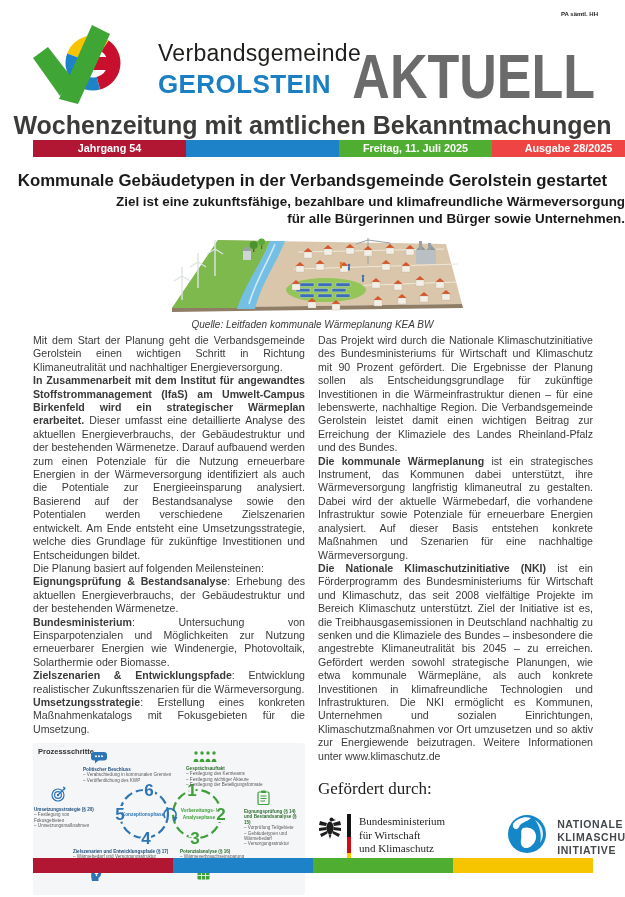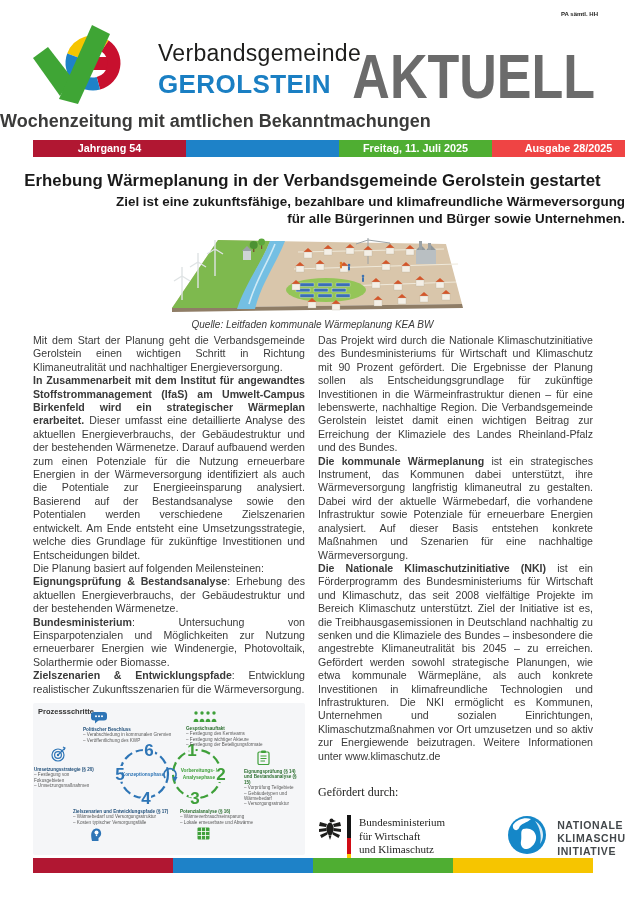--- a/index.html
+++ b/index.html
@@ -8,22 +8,22 @@
           font-family:"Liberation Sans",sans-serif; color:#3a3a3a; overflow:hidden; }
 
   
   .postal { position:absolute; top:11px; right:27px; font-size:6px; font-weight:bold; color:#1d1d1b; }
   .logo { position:absolute; left:33px; top:25px; }
   .brand { position:absolute; left:158px; top:40px; }
   .brand-line1 { font-size:23px; color:#1d1d1b; letter-spacing:.3px; }
   .brand-line2 { font-size:26px; font-weight:bold; color:#1a7fc3; letter-spacing:.4px; margin-top:2px; }
   .aktuell { position:absolute; top:39px; right:30px; font-size:52px; font-weight:bold;
              color:#6b6b6b; letter-spacing:0; transform:scale(1.0,1.22); transform-origin:right top; }
-  .tagline { position:absolute; top:111px; left:0; width:100%; text-align:left;
-             font-size:18px; font-weight:bold; color:#3b3b3a; }
+  .tagline { position:absolute; top:111px; left:0; width:100%; text-align:center;
+             font-size:25px; font-weight:bold; color:#3b3b3a; }
   .infobar { position:absolute; left:33px; top:140px; width:612px; height:17px; display:flex; }
   .infobar .seg { flex:1 1 25%; color:#fff; font-size:10.8px; font-weight:bold;
                   line-height:17px; text-align:center; }
 
   
   .headline { position:absolute; top:171px; left:0; width:100%; text-align:center;
               font-size:16.8px; font-weight:bold; color:#1a1a1a; }
   .subheadline { position:absolute; top:194px; left:0; width:100%; text-align:right;
                  font-size:13.4px; font-weight:bold; color:#1a1a1a; line-height:16.5px; }
   .subheadline span { display:block; }
@@ -52,21 +52,21 @@
   .step { position:absolute; transform:scale(.72); transform-origin:0 0;
           font-size:6.4px; line-height:7.4px; color:#5a5a5a; }
   .step .step-title { font-weight:bold; }
   .step.blue .step-title { color:#1f4e79; }
   .step.green .step-title { color:#2e7031; }
   .step ul { list-style:none; }
   .step li::before { content:"–\00a0"; }
   .dicon { position:absolute; }
 
   
-  .funding-heading { margin-top:22px; font-family:"Liberation Serif",serif; font-size:12px; color:#1d1d1b; }
+  .funding-heading { margin-top:16px; font-family:"Liberation Serif",serif; font-size:17px; color:#1d1d1b; }
   .logos { display:flex; align-items:flex-start; margin-top:15px; }
   .bmwk { display:flex; }
   .flag-stripe { width:4px; height:58px; margin:0 8px 0 5px;
                  background:linear-gradient(#141414 0 40%, #d00c15 40% 68%, #ffcc00 68% 100%); }
   .bmwk-text { font-family:"Liberation Serif",serif; font-size:11px; line-height:13.5px; color:#1d1d1b; padding-top:1px; }
   .nki { display:flex; margin-left:62px; }
   .nki-text { margin-left:10px; font-size:10.5px; font-weight:bold; letter-spacing:.6px;
               color:#43484b; line-height:13px; padding-top:4px; }
   .funding-note { margin-top:26px; font-family:"Liberation Serif",serif; font-size:11.5px;
                   line-height:14px; color:#1d1d1b; }
@@ -98,21 +98,21 @@
   <div class="aktuell">AKTUELL</div>
   <div class="tagline">Wochenzeitung mit amtlichen Bekanntmachungen</div>
 
   <div class="infobar">
     <div class="seg" style="background: rgb(177, 23, 50);">Jahrgang 54</div>
     <div class="seg" style="background: rgb(30, 130, 200);"></div>
     <div class="seg" style="background: rgb(79, 174, 50);">Freitag, 11. Juli 2025</div>
     <div class="seg" style="background: #ef4444;">Ausgabe 28/2025</div>
   </div>
 
-  <h1 class="headline">Erhebung Wärmeplanung in der Verbandsgemeinde Gerolstein gestartet</h1>
+  <h1 class="headline">Kommunale Gebäudetypen in der Verbandsgemeinde Gerolstein gestartet</h1>
   <div class="subheadline">
     <span>Ziel ist eine zukunftsfähige, bezahlbare und klimafreundliche Wärmeversorgung</span>
     <span>für alle Bürgerinnen und Bürger sowie Unternehmen.</span>
   </div>
 
   <svg class="hero" width="312" height="80" viewBox="0 0 312 80">
     <style>
       .hb { fill:#f4efe6; stroke:#b7ad9c; stroke-width:.3; }
       .hr { fill:#d4562a; }
     </style>
@@ -261,20 +261,21 @@
   </svg>
   <div class="hero-caption">Quelle: Leitfaden kommunale Wärmeplanung KEA BW</div>
 
   <div class="col col-left">
     <p>Mit dem Start der Planung geht die Verbandsgemeinde Gerolstein einen wichtigen Schritt in Richtung Klimaneutralität und nachhaltiger Energieversorgung.</p>
     <p><b>In Zusammenarbeit mit dem Institut für angewandtes Stoffstrommanagement (IfaS) am Umwelt-Campus Birkenfeld wird ein strategischer Wärmeplan erarbeitet.</b> Dieser umfasst eine detaillierte Analyse des aktuellen Energieverbrauchs, der Gebäudestruktur und der bestehenden Wärmenetze. Darauf aufbauend werden zum einen Potenziale für die Nutzung erneuerbare Energien in der Wärmeversorgung identifiziert als auch die Potentiale zur Energieeinsparung analysiert. Basierend auf der Bestandsanalyse sowie den Potentialen werden verschiedene Zielszenarien entwickelt. Am Ende entsteht eine Umsetzungsstrategie, welche dies Grundlage für zukünftige Investitionen und Entscheidungen bildet.</p>
     <p>Die Planung basiert auf folgenden Meilensteinen:</p>
     <p><b>Eignungsprüfung &amp; Bestandsanalyse</b>: Erhebung des aktuellen Energieverbrauchs, der Gebäudestruktur und der bestehenden Wärmenetze.</p>
     <p><b>Bundesministerium</b>: Untersuchung von Einsparpotenzialen und Möglichkeiten zur Nutzung erneuerbarer Energien wie Windenergie, Photovoltaik, Solarthermie oder Biomasse.</p>
     <p><b>Zielszenarien &amp; Entwicklungspfade</b>: Entwicklung realistischer Zukunftsszenarien für die Wärmeversorgung.</p>
+    <p><b>Umsetzungsstrategie</b>: Erstellung eines konkreten Maßnahmenkatalogs mit Fokusgebieten für die Umsetzung.</p>
 
     <div class="diagram">
       <div class="diagram-title">Prozessschritte</div>
 
       <svg class="ringsvg" width="272" height="152" viewBox="0 0 272 152">
         <circle cx="111" cy="71" r="24" fill="none" stroke="#2e75b6" stroke-width="2.2" stroke-dasharray="9 4"></circle>
         <circle cx="164" cy="71" r="24" fill="none" stroke="#3fa03a" stroke-width="2.2" stroke-dasharray="9 4"></circle>
         <text class="num num-b" x="116" y="47" text-anchor="middle" dominant-baseline="central">6</text>
         <text class="num num-b" x="87" y="71" text-anchor="middle" dominant-baseline="central">5</text>
         <text class="num num-b" x="113" y="95" text-anchor="middle" dominant-baseline="central">4</text>

